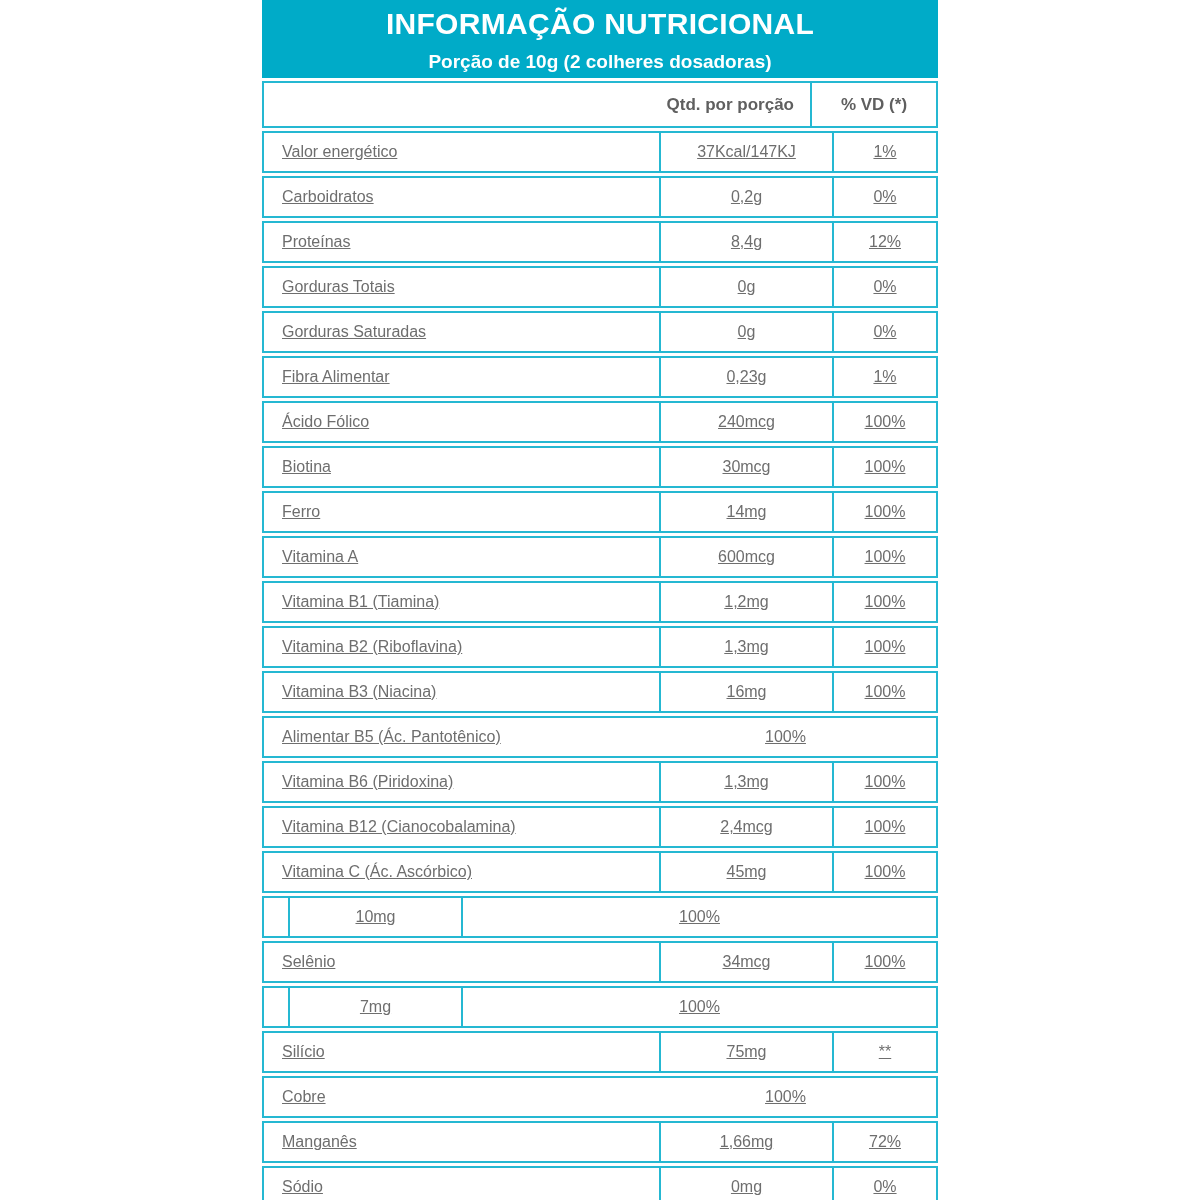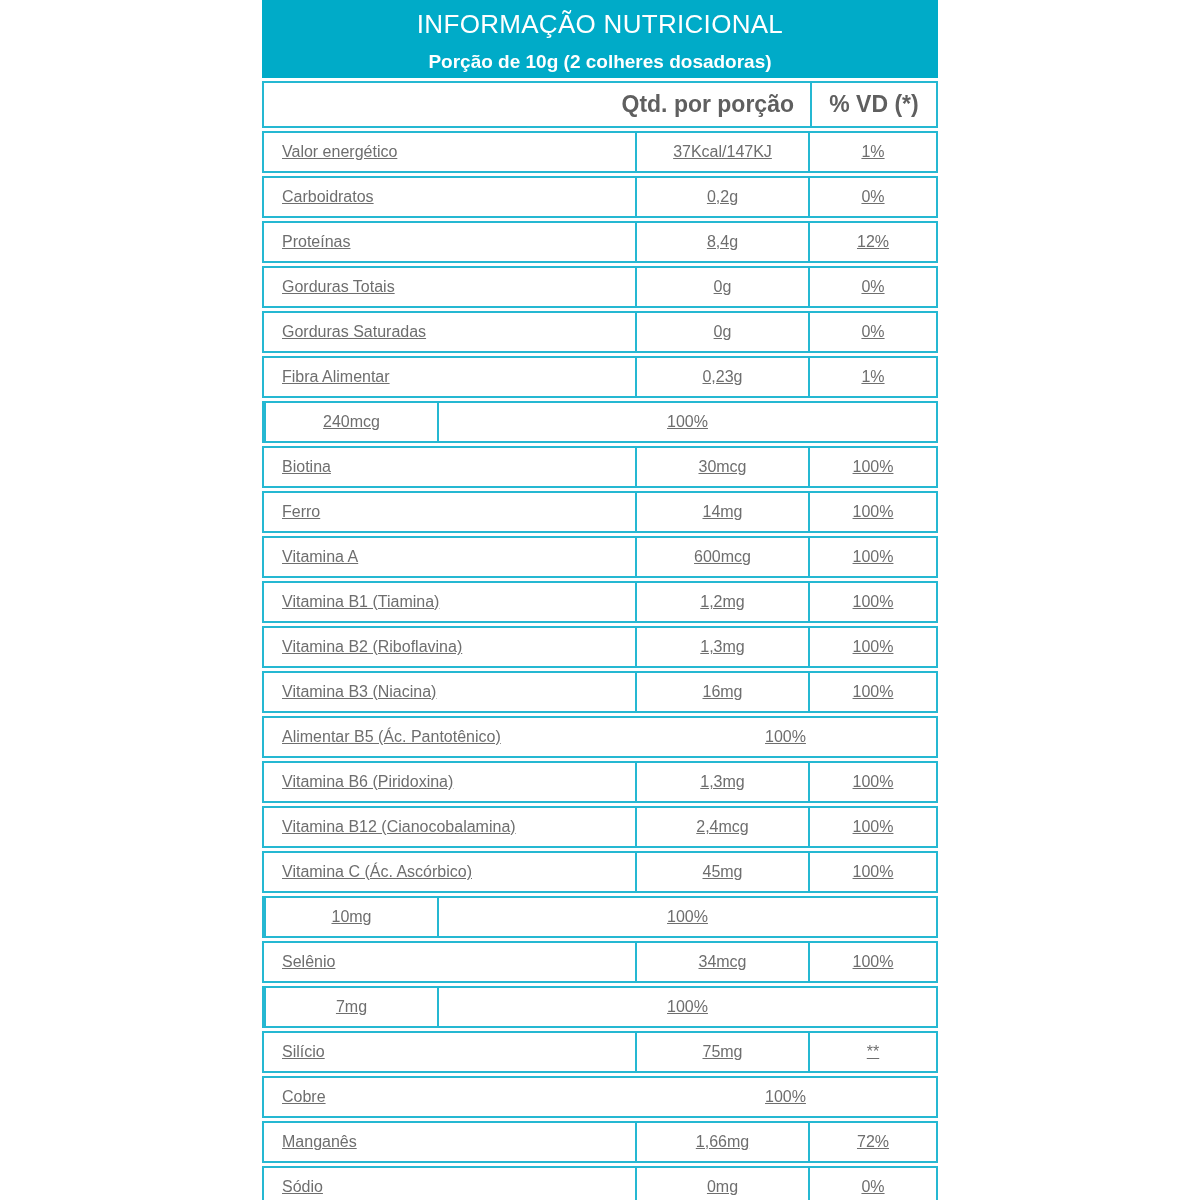--- a/index.html
+++ b/index.html
@@ -17,40 +17,40 @@
   }
   .band {
     background: var(--accent, #00abc8);
     color: #ffffff;
     text-align: center;
     height: 78px;
     box-sizing: border-box;
     padding-top: 9px;
   }
   .band .title {
-    font-size: 26px;
-    font-weight: normal;
+    font-size: 30px;
+    font-weight: bold;
     letter-spacing: 0.3px;
     line-height: 30px;
   }
   .band .subtitle {
     font-size: 19px;
     font-weight: bold;
     line-height: 24px;
     margin-top: 11px;
   }
   .header-row {
     margin-top: 3px;
     border: 2px solid var(--border, #25b8d2);
     display: flex;
     height: 47px;
     box-sizing: border-box;
     color: var(--header-text, #5f5f5f);
     font-weight: bold;
-    font-size: 23px;
+    font-size: 17px;
   }
   .header-row .hd-qty {
     flex: 0 0 546px;
     box-sizing: border-box;
     display: flex;
     align-items: center;
     justify-content: flex-end;
     padding-right: 16px;
   }
   .header-row .hd-dv {
@@ -77,20 +77,21 @@
   }
   .cell.label {
     flex: 0 0 371px;
     padding-left: 18px;
   }
   .cell.qty {
     flex: 0 0 175px;
     border-left: 2px solid var(--border, #25b8d2);
     border-right: 2px solid var(--border, #25b8d2);
     justify-content: center;
+    margin-left: 24px;
   }
   .cell.dv {
     flex: 1;
     justify-content: center;
   }
 </style>
 </head>
 <body>
 
 <div class="page">
@@ -130,20 +131,21 @@
         <div class="cell label">Gorduras Saturadas</div>
         <div class="cell qty">0g</div>
         <div class="cell dv">0%</div>
       </div>
       <div class="row">
         <div class="cell label">Fibra Alimentar</div>
         <div class="cell qty">0,23g</div>
         <div class="cell dv">1%</div>
       </div>
       <div class="row">
+        <div class="cell label">Ácido Fólico</div>
         <div class="cell qty">240mcg</div>
         <div class="cell dv">100%</div>
       </div>
       <div class="row">
         <div class="cell label">Biotina</div>
         <div class="cell qty">30mcg</div>
         <div class="cell dv">100%</div>
       </div>
       <div class="row">
         <div class="cell label">Ferro</div>

